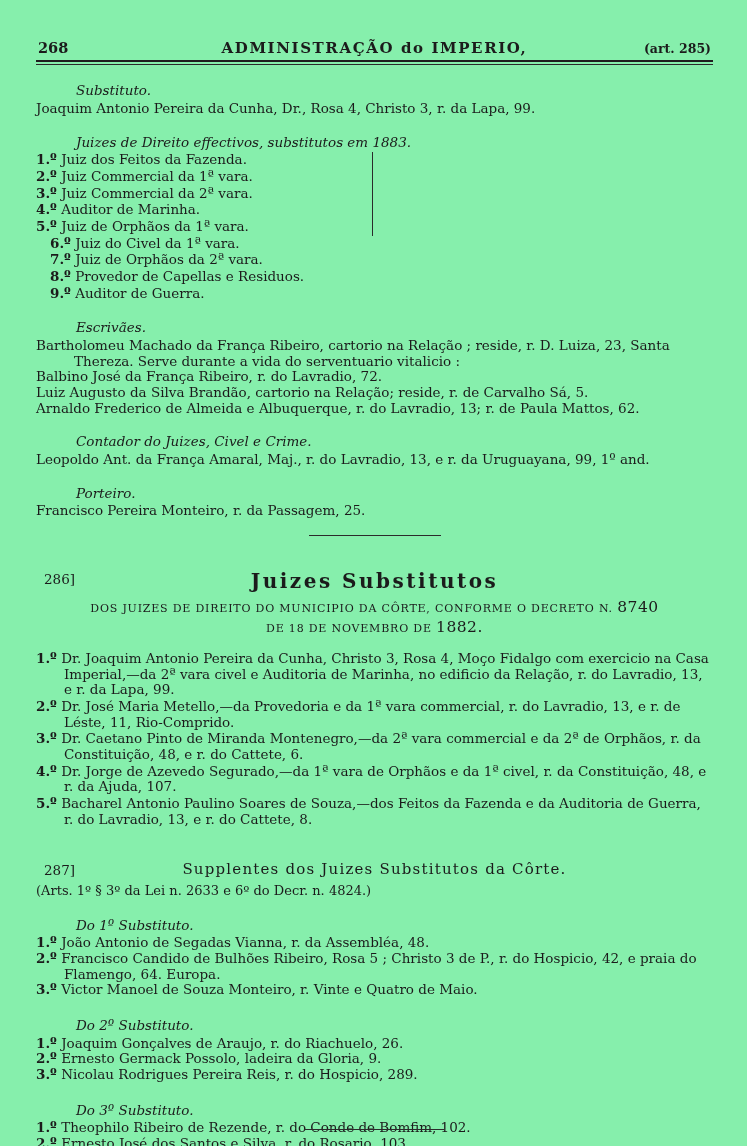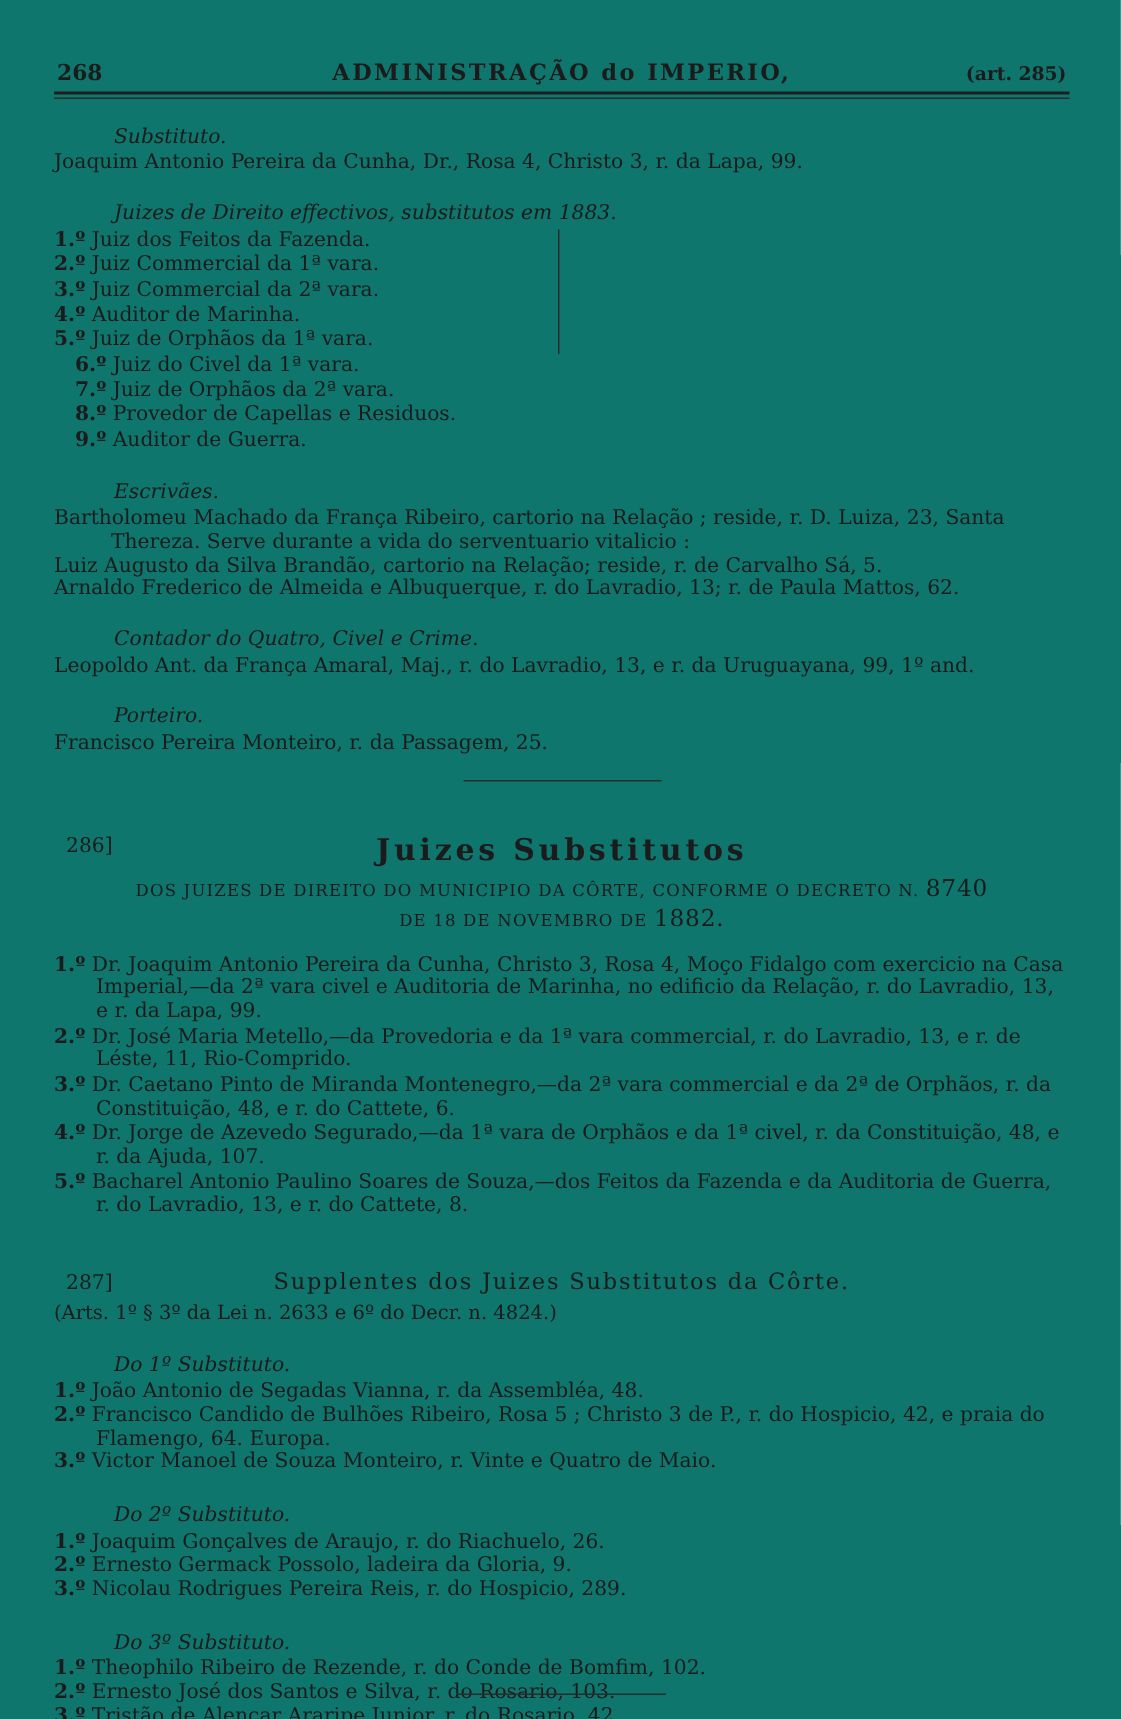--- a/index.html
+++ b/index.html
@@ -7,21 +7,21 @@
   body {
     width: 747px;
     background: #e9e9e6;
     font-family: "DejaVu Serif", "Liberation Serif", serif;
     color: #1b1b1b;
   }
   .page {
     width: 747px;
     height: 1146px;
     margin: 0 auto;
-    background: #0f766e;
+    background: #86efac;
     position: relative;
     overflow: hidden;
     padding: 40px 34px 20px 36px;
     font-size: 13.5px;
     line-height: 1.16;
   }
   
   .masthead {
     display: grid;
     grid-template-columns: 1fr auto 1fr;
@@ -139,26 +139,27 @@
         <div class="row"><span class="num">7.º</span> <span>Juiz de Orphãos da 2ª vara.</span></div>
         <div class="row"><span class="num">8.º</span> <span>Provedor de Capellas e Residuos.</span></div>
         <div class="row"><span class="num">9.º</span> <span>Auditor de Guerra.</span></div>
       </div>
     </div>
   </section>
 
   <section class="sec">
     <p class="subhead">Escrivães.</p>
     <p class="entry hang36">Bartholomeu Machado da França Ribeiro, cartorio na Relação ; reside, r. D. Luiza, 23, Santa Thereza. Serve durante a vida do serventuario vitalicio :</p>
+    <p class="entry">Balbino José da França Ribeiro, r. do Lavradio, 72.</p>
     <p class="entry">Luiz Augusto da Silva Brandão, cartorio na Relação; reside, r. de Carvalho Sá, 5.</p>
     <p class="entry">Arnaldo Frederico de Almeida e Albuquerque, r. do Lavradio, 13; r. de Paula Mattos, 62.</p>
   </section>
 
   <section class="sec">
-    <p class="subhead">Contador do Quatro, Civel e Crime.</p>
+    <p class="subhead">Contador do Juizes, Civel e Crime.</p>
     <p class="entry">Leopoldo Ant. da França Amaral, Maj., r. do Lavradio, 13, e r. da Uruguayana, 99, 1º and.</p>
   </section>
 
   <section class="sec">
     <p class="subhead">Porteiro.</p>
     <p class="entry">Francisco Pereira Monteiro, r. da Passagem, 25.</p>
   </section>
 
   <div class="rule-short"></div>
 

